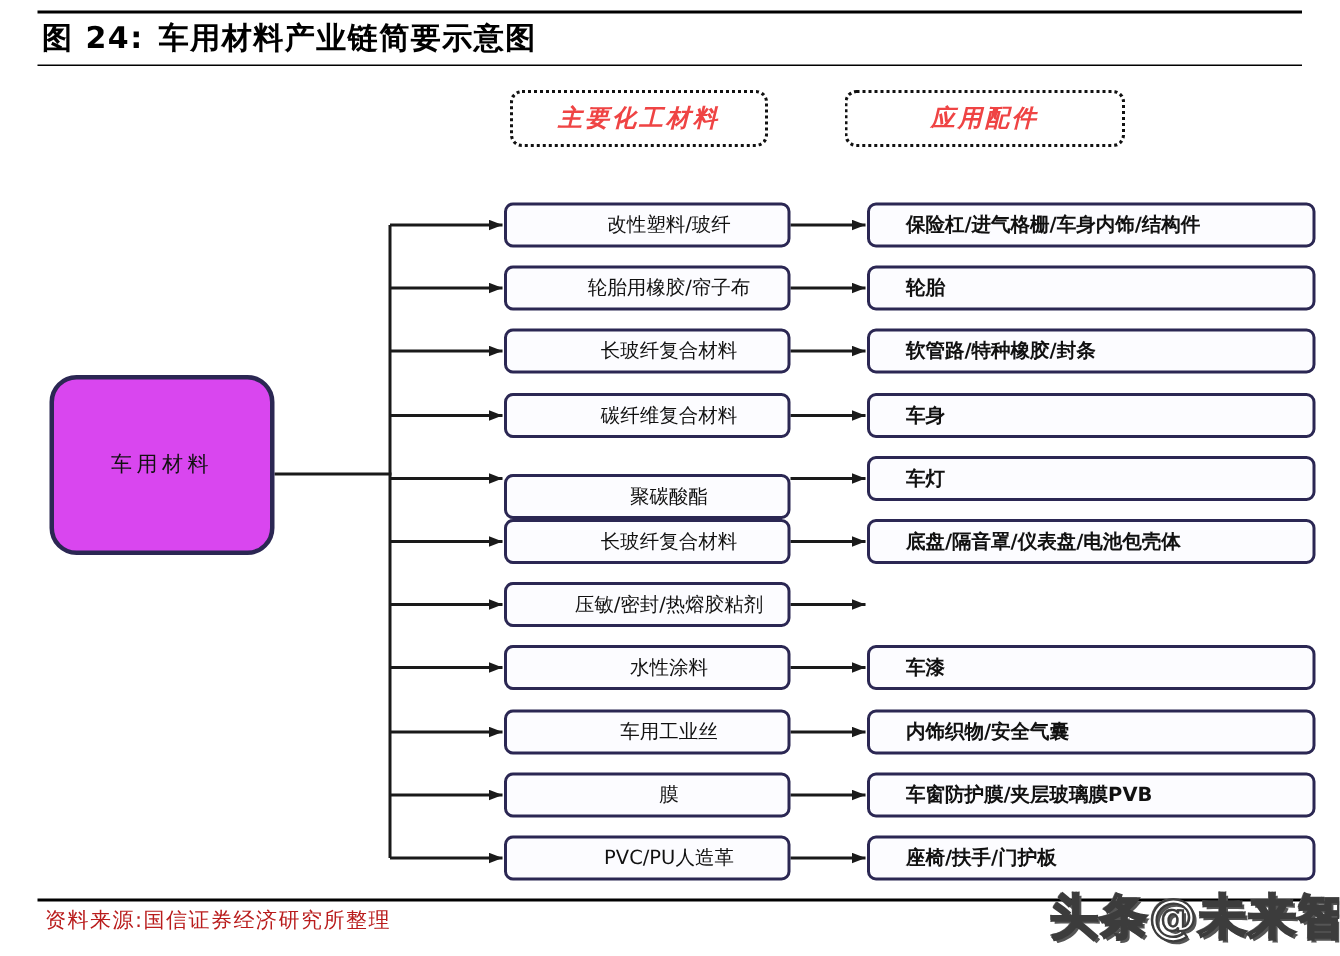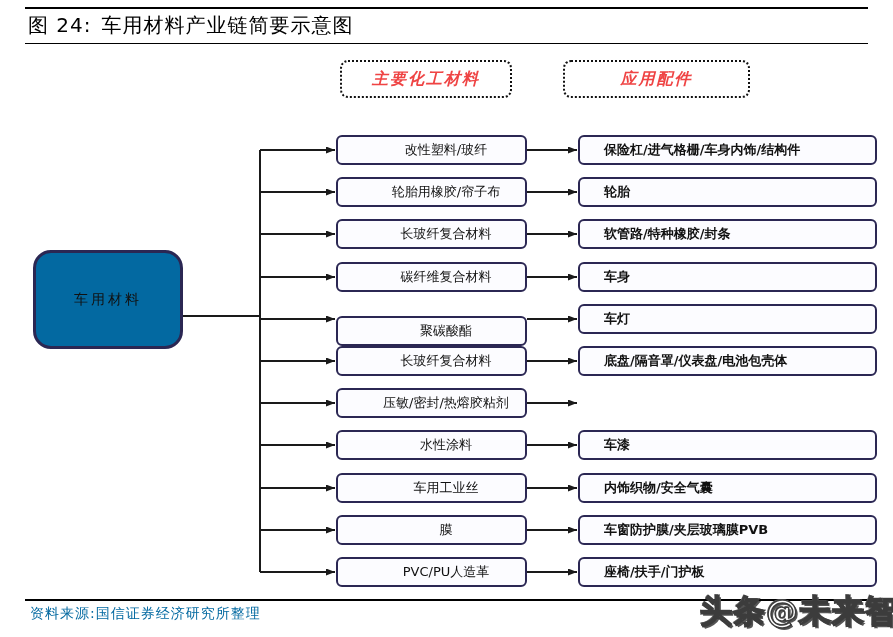--- a/index.html
+++ b/index.html
@@ -4,43 +4,43 @@
 <style>
   html,body{margin:0;padding:0;background:#ffffff;}
   body{font-family:"DejaVu Sans","Liberation Sans",sans-serif;}
   .page{position:relative;width:893px;height:637px;background:#ffffff;overflow:hidden;}
 
   .rule{position:absolute;background:#000;}
   .rule.top{left:25px;right:25px;top:7px;height:2px;}
   .rule.under-title{left:25px;right:25px;top:43px;height:1px;}
   .rule.bottom{left:25px;right:22px;top:599px;height:2px;}
 
-  .fig-title{position:absolute;left:28px;top:12px;font-size:20px;font-weight:normal;color:#000;letter-spacing:1px;}
+  .fig-title{position:absolute;left:28px;top:12px;font-size:20px;font-weight:bold;color:#000;letter-spacing:1px;}
   .fig-title .prefix{margin-right:10px;}
 
   .connector-svg{position:absolute;left:0;top:0;z-index:1;}
 
   .node{position:absolute;z-index:2;box-sizing:border-box;background:#fcfcff;
         border:2px solid #2b2753;border-radius:6px;display:flex;align-items:center;
         font-size:13px;color:#111;padding-left:29px;}
   .node.mid{left:336px;width:191px;height:30px;justify-content:center;text-align:center;}
   .node.right{left:578px;width:299px;height:30px;padding-left:24px;justify-content:flex-start;font-weight:bold;}
 
-  .root-box{position:absolute;left:33px;top:250px;width:150px;height:99px;z-index:2;
-        box-sizing:border-box;background:#0369a1;border:3px solid #2b2753;border-radius:18px;
+  .root-box{position:absolute;left:33px;top:250px;width:150px;height:120px;z-index:2;
+        box-sizing:border-box;background:#d946ef;border:3px solid #2b2753;border-radius:18px;
         display:flex;align-items:center;justify-content:center;font-size:14px;color:#111;letter-spacing:3px;}
 
   .col-header{position:absolute;top:60px;height:38px;z-index:2;box-sizing:border-box;
         border:2px dotted #111;border-radius:8px;background:#fff;
         display:flex;align-items:center;justify-content:center;
         font-size:16px;font-weight:bold;font-style:italic;color:#ef4444;letter-spacing:2px;}
   .col-header.materials{left:340px;width:172px;}
   .col-header.applications{left:563px;width:187px;font-family:Liberation Mono, monospace;}
 
-  .source-note{position:absolute;left:30px;top:605px;font-size:14px;color:#0369a1;letter-spacing:1px;}
+  .source-note{position:absolute;left:30px;top:605px;font-size:14px;color:#b91c1c;letter-spacing:1px;}
 
   .watermark{position:absolute;left:700px;top:590px;z-index:3;
         font-size:32px;font-weight:900;color:#ffffff;letter-spacing:1px;white-space:nowrap;
         -webkit-text-stroke:1.5px #3c3c3c;
         text-shadow:2px 2px 0 #555,-1px -1px 0 #666;}
 </style>
 </head>
 <body>
 
 <div class="page">

